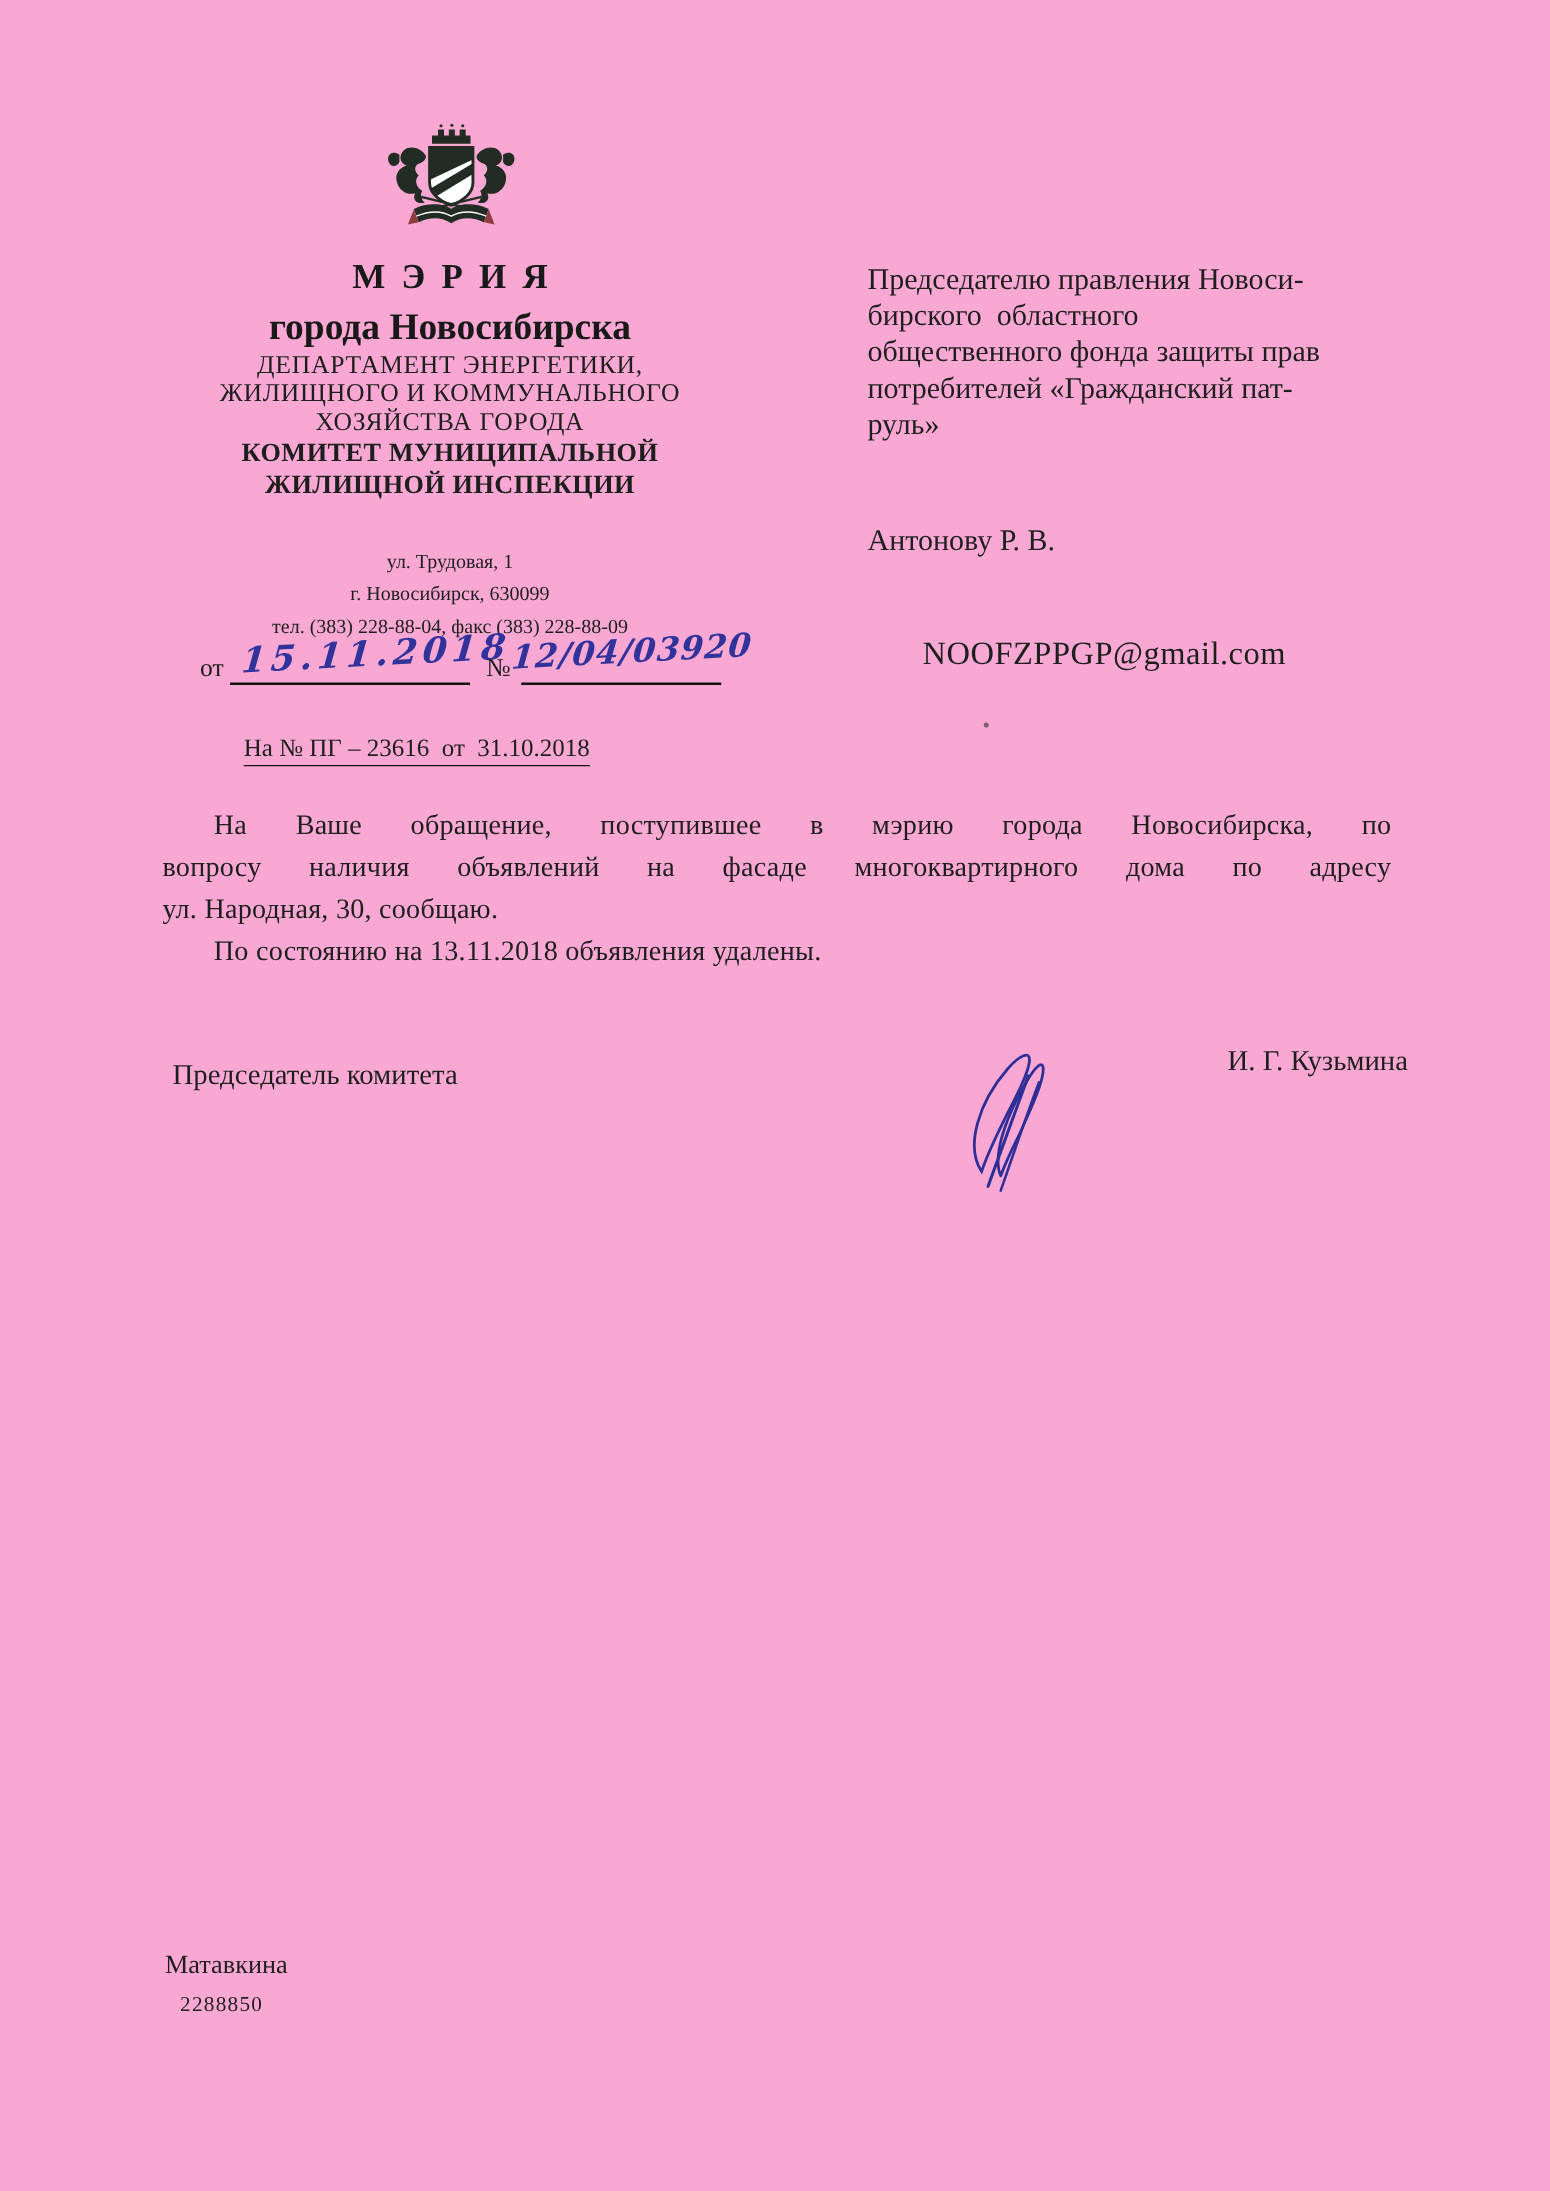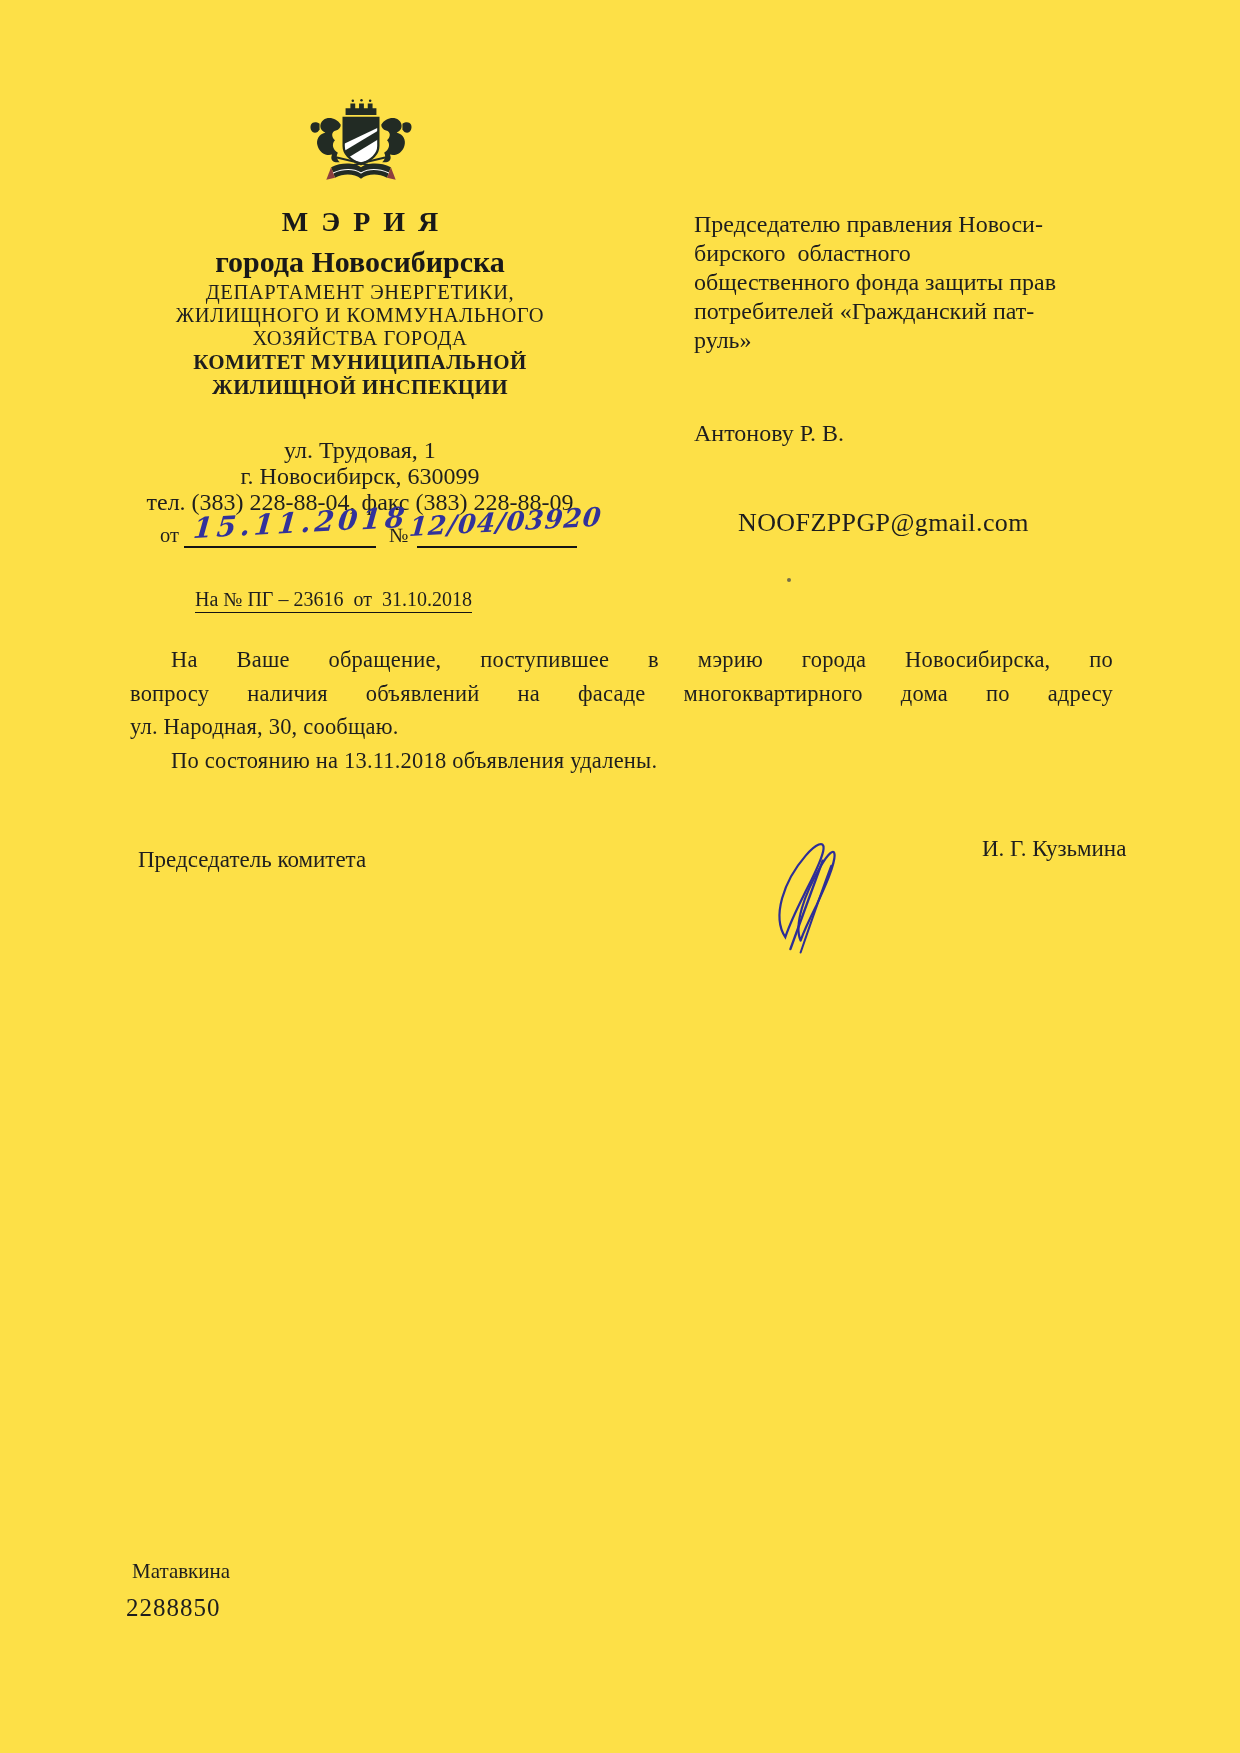--- a/index.html
+++ b/index.html
@@ -1,30 +1,30 @@
 <!DOCTYPE html>
 <html><head>
 <meta charset="utf-8">
 <style>
   html,body{margin:0;padding:0;background:#e8e8e8;}
   .page{
     position:relative;width:1240px;height:1753px;margin:0 auto;
-    background:#fde047;overflow:hidden;
+    background:#f9a8d4;overflow:hidden;
     font-family:"Liberation Serif", serif;color:#1e1e1e;
     -webkit-font-smoothing:antialiased;
   }
   .abs{position:absolute;}
 
   
   .col-left{left:130px;width:460px;text-align:center;}
   .org-title{top:206px;font-size:28px;font-weight:bold;letter-spacing:13px;text-indent:13px;color:#191919;}
   .org-subtitle{top:245px;font-size:30px;font-weight:bold;color:#191919;}
   .org-dept{top:281px;font-size:20.5px;line-height:23px;letter-spacing:.6px;}
   .org-committee{top:350px;font-size:21px;line-height:25px;font-weight:bold;letter-spacing:.4px;}
-  .org-address{top:437px;font-size:24px;line-height:26px;}
+  .org-address{top:437px;font-size:16px;line-height:26px;}
 
   
   .outgoing{left:142px;top:516px;width:470px;height:40px;font-size:20.5px;}
   .outgoing .lbl{position:absolute;top:8px;}
   .u-line{position:absolute;border-bottom:2px solid #141414;height:30px;}
   .hand{
     position:absolute;color:#32329b;
     font-family:"DejaVu Serif", serif;font-style:italic;font-weight:bold;
     transform:rotate(-3deg) skewX(-8deg);transform-origin:left bottom;
     white-space:nowrap;
@@ -46,21 +46,21 @@
   .indent{text-indent:41px;}
   .body-text p{margin:0;}
 
   
   .sig-title{left:138px;top:847px;font-size:23px;}
   .sig-name{left:982px;top:836px;font-size:23px;}
   .sig-scribble{left:770px;top:832px;width:102px;height:122px;}
 
   
   .executor{left:132px;top:1559px;font-size:21px;}
-  .executor-phone{left:126px;top:1594px;font-size:25px;letter-spacing:1px;}
+  .executor-phone{left:144px;top:1594px;font-size:17px;letter-spacing:1px;}
 
   .emblem{left:308px;top:94px;width:106px;height:100px;}
 </style>
 </head>
 <body>
 
 <div class="page">
 
   <svg class="abs emblem" viewBox="0 0 110 100" aria-hidden="true">
     <g fill="#222b24" stroke="none">

